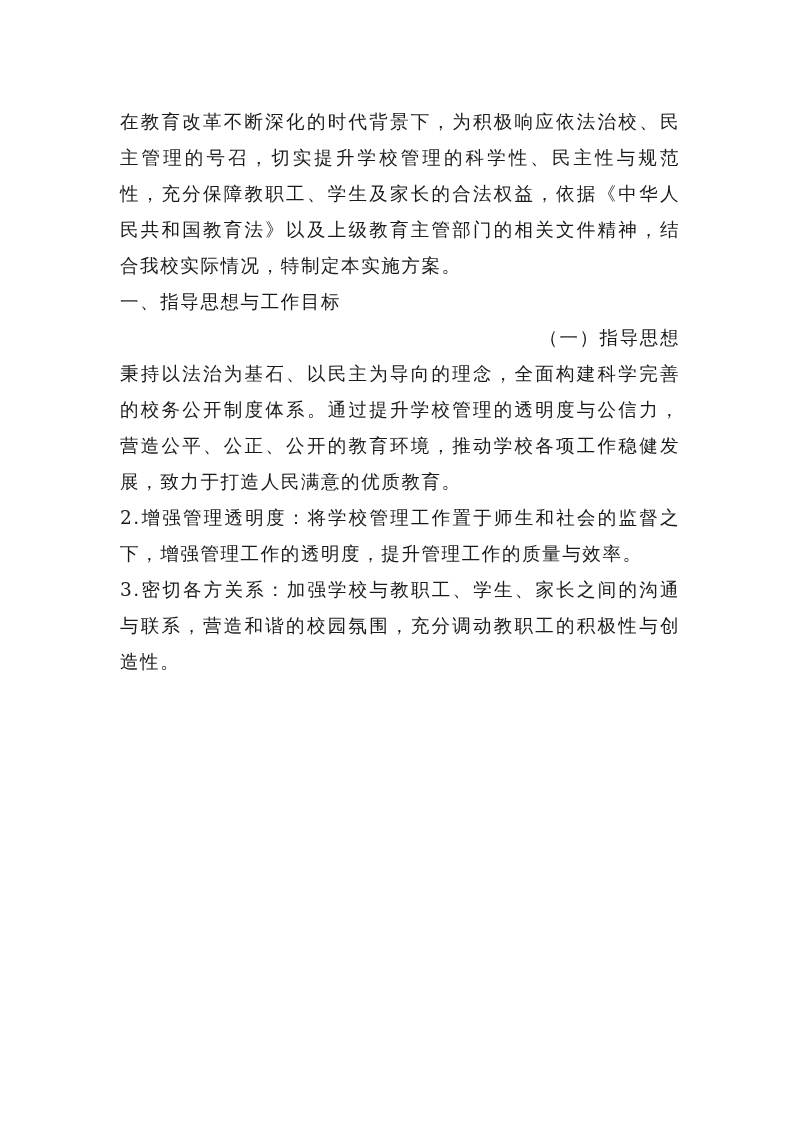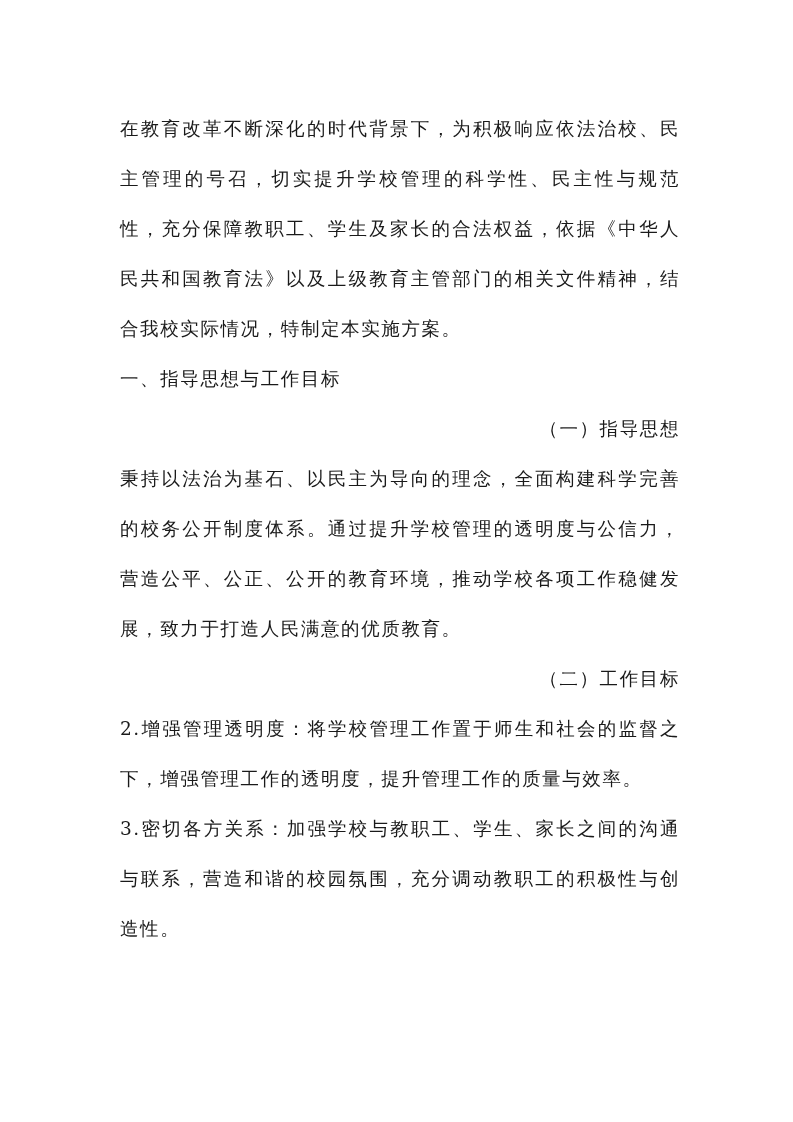--- a/index.html
+++ b/index.html
@@ -4,32 +4,31 @@
 <style>
   html, body { margin: 0; padding: 0; background: #ffffff; }
   body { width: 793px; height: 1122px; position: relative; overflow: hidden; }
   .page {
     position: absolute;
     left: 120px;
     top: 104px;
     width: 560px;
     font-family: "DejaVu Serif", "Liberation Serif", serif;
     font-size: 18.5px;
-    line-height: 50px;
+    line-height: 36px;
     color: #1a1a1a;
     letter-spacing: 1.6px;
   }
   .para { margin: 0; text-align: justify; text-align-last: left; }
   .heading { margin: 0; }
   .subheading { margin: 0; text-indent: -4px; text-align: right; }
 </style>
 </head>
 <body>
 
 <div class="page">
   <p class="para">在教育改革不断深化的时代背景下，为积极响应依法治校、民主管理的号召，切实提升学校管理的科学性、民主性与规范性，充分保障教职工、学生及家长的合法权益，依据《中华人民共和国教育法》以及上级教育主管部门的相关文件精神，结合我校实际情况，特制定本实施方案。</p>
   <p class="heading">一、指导思想与工作目标</p>
   <p class="subheading">（一）指导思想</p>
   <p class="para">秉持以法治为基石、以民主为导向的理念，全面构建科学完善的校务公开制度体系。通过提升学校管理的透明度与公信力，营造公平、公正、公开的教育环境，推动学校各项工作稳健发展，致力于打造人民满意的优质教育。</p>
-  <p class="subheading">（二）工作目标</p>
   <p class="para">2.增强管理透明度：将学校管理工作置于师生和社会的监督之下，增强管理工作的透明度，提升管理工作的质量与效率。</p>
   <p class="para">3.密切各方关系：加强学校与教职工、学生、家长之间的沟通与联系，营造和谐的校园氛围，充分调动教职工的积极性与创造性。</p>
 </div>
 
 </body></html>

